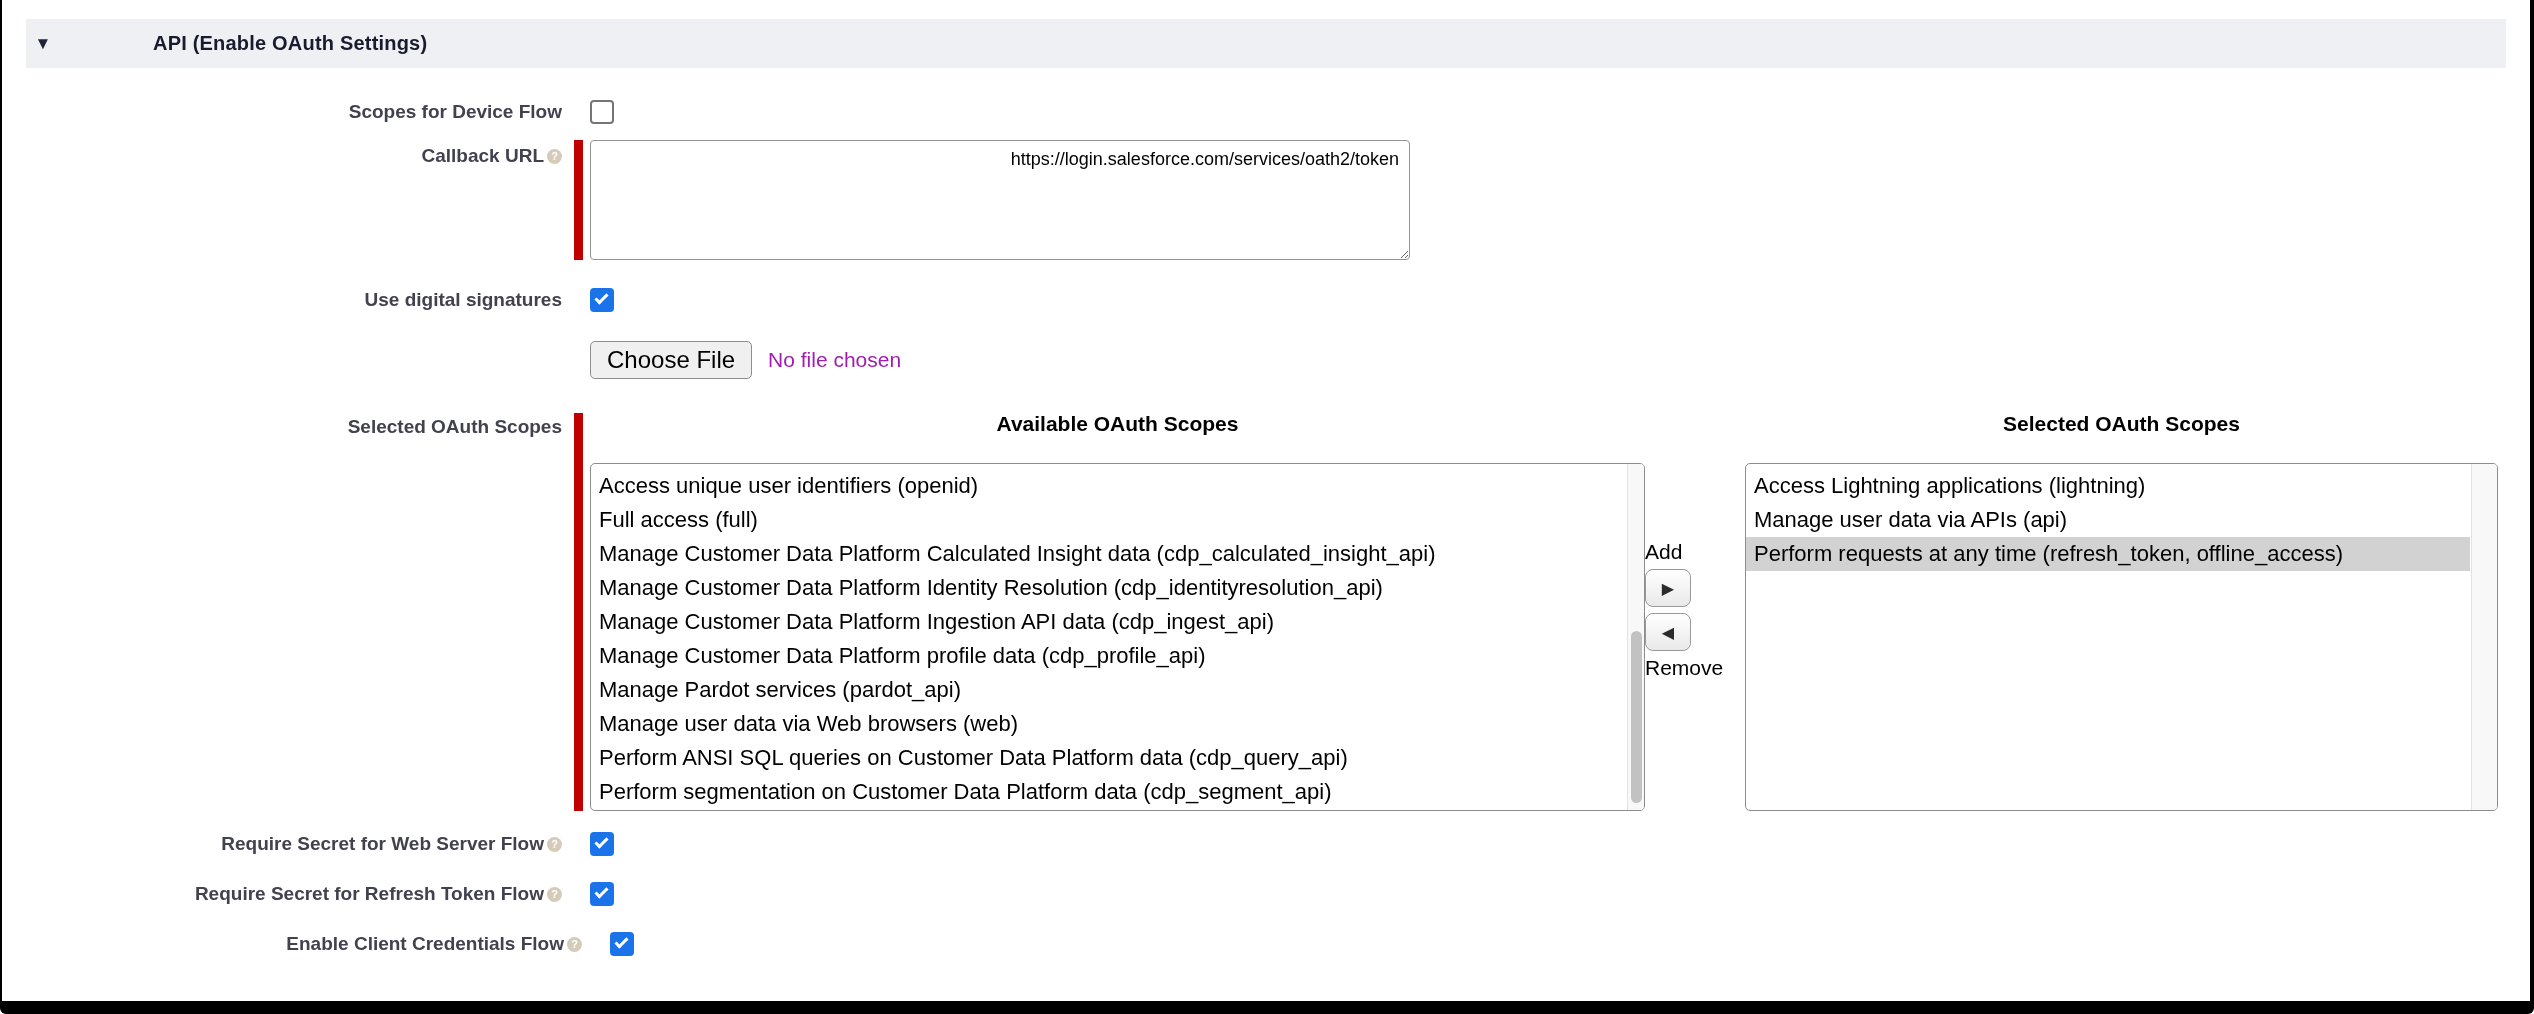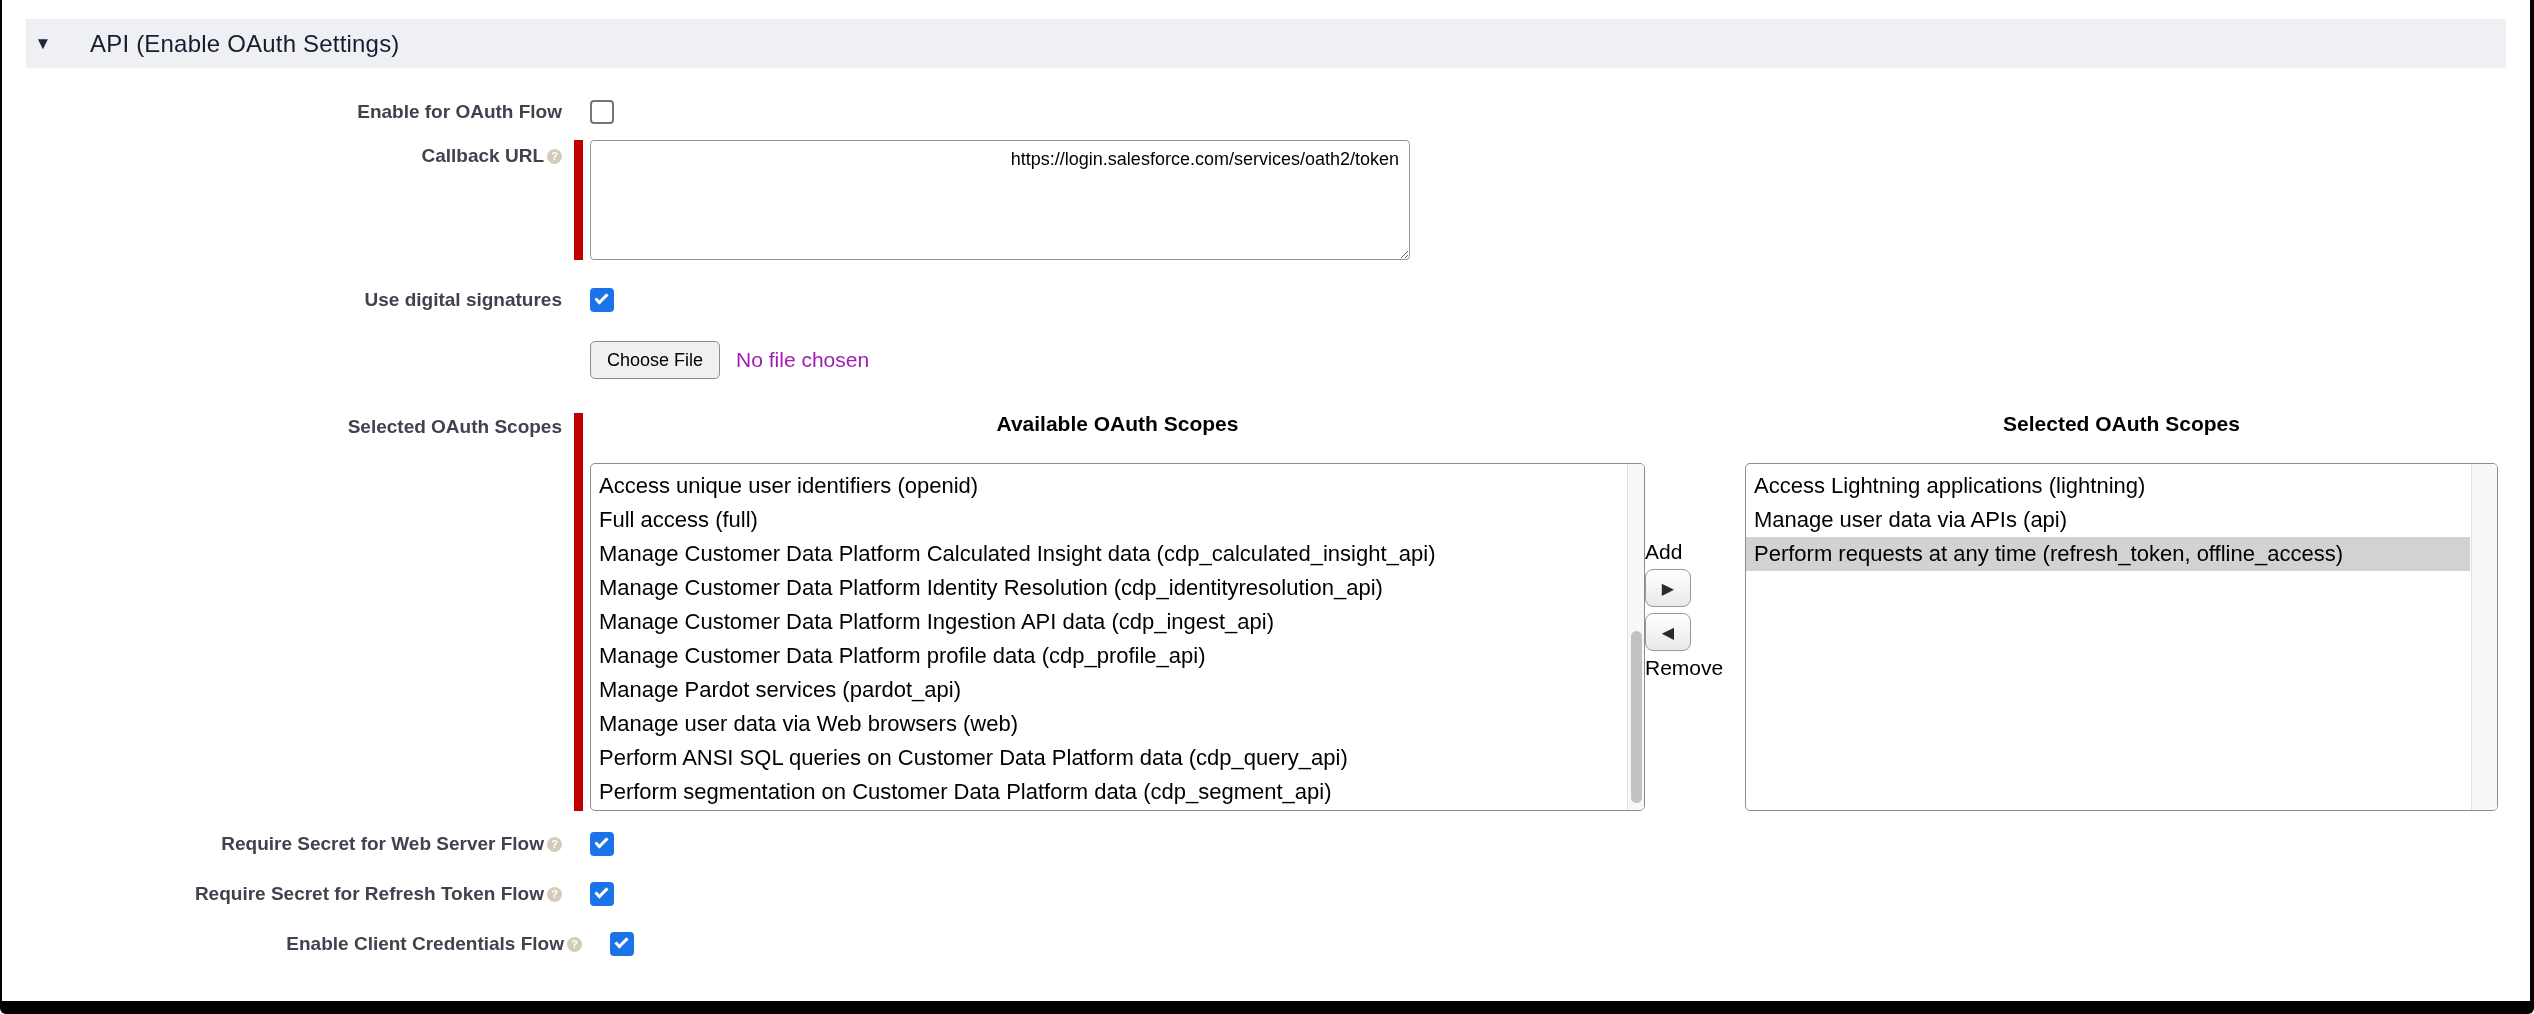--- a/index.html
+++ b/index.html
@@ -28,22 +28,22 @@
     background:var(--header-bg);
     display:flex;align-items:center;
     padding-left:6px;
   }
   .tri{
     width:22px;text-align:center;
     color:#20243a;font-size:17px;line-height:1;
     cursor:pointer;
   }
   .section-title{
-    margin-left:36px;
-    font-weight:normal;font-size:24px;color:#191b2e;
+    margin-left:99px;
+    font-weight:bold;font-size:20px;color:#191b2e;
     letter-spacing:.2px;
   }
   
   .row{display:flex;align-items:flex-start;}
   .label-col{
     width:560px;flex:0 0 560px;
     text-align:right;
     font-weight:bold;font-size:19px;color:var(--label);
     line-height:24px;
     white-space:nowrap;
@@ -91,21 +91,21 @@
     background:#fff;
     text-align:right;
   }
   
   .file-row{display:flex;align-items:center;}
   .file-btn{
     height:38px;padding:0 16px;
     border:1.5px solid #8e8e8e;border-radius:5px;
     background:#f0f0f0;
     font-family:"Liberation Sans",sans-serif;
-    font-size:18px;color:#000;
+    font-size:24px;color:#000;
     cursor:pointer;
   }
   .file-status{margin-left:16px;font-size:21px;color:#a21caf;}
   
   .scopes-field{display:flex;}
   .duel{display:flex;align-items:flex-start;}
   .duel .col{display:flex;flex-direction:column;}
   .list-header{
     text-align:center;
     font-weight:bold;font-size:21px;color:#000;
@@ -178,21 +178,21 @@
 
 <div class="screen">
 
   <div class="section-header">
     <span class="tri">▼</span>
     <span class="section-title">API (Enable OAuth Settings)</span>
   </div>
 
 
   <div class="row r2">
-    <div class="label-col">Enable for OAuth Flow</div>
+    <div class="label-col">Scopes for Device Flow</div>
     <div class="field-col">
       <div class="checkbox">
         
       </div>
     </div>
   </div>
 
   <div class="row r3">
     <div class="label-col pt4">
       <span>Callback URL</span><span class="help">?</span>

